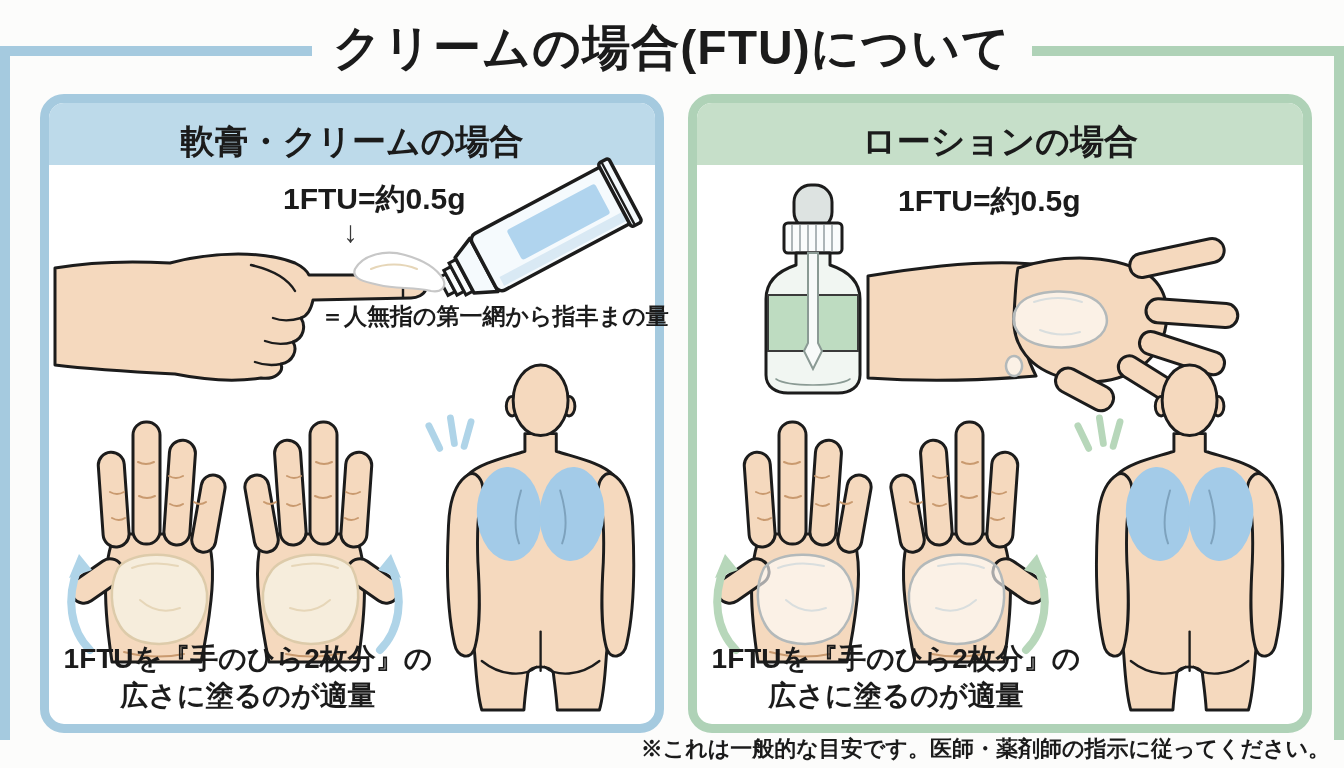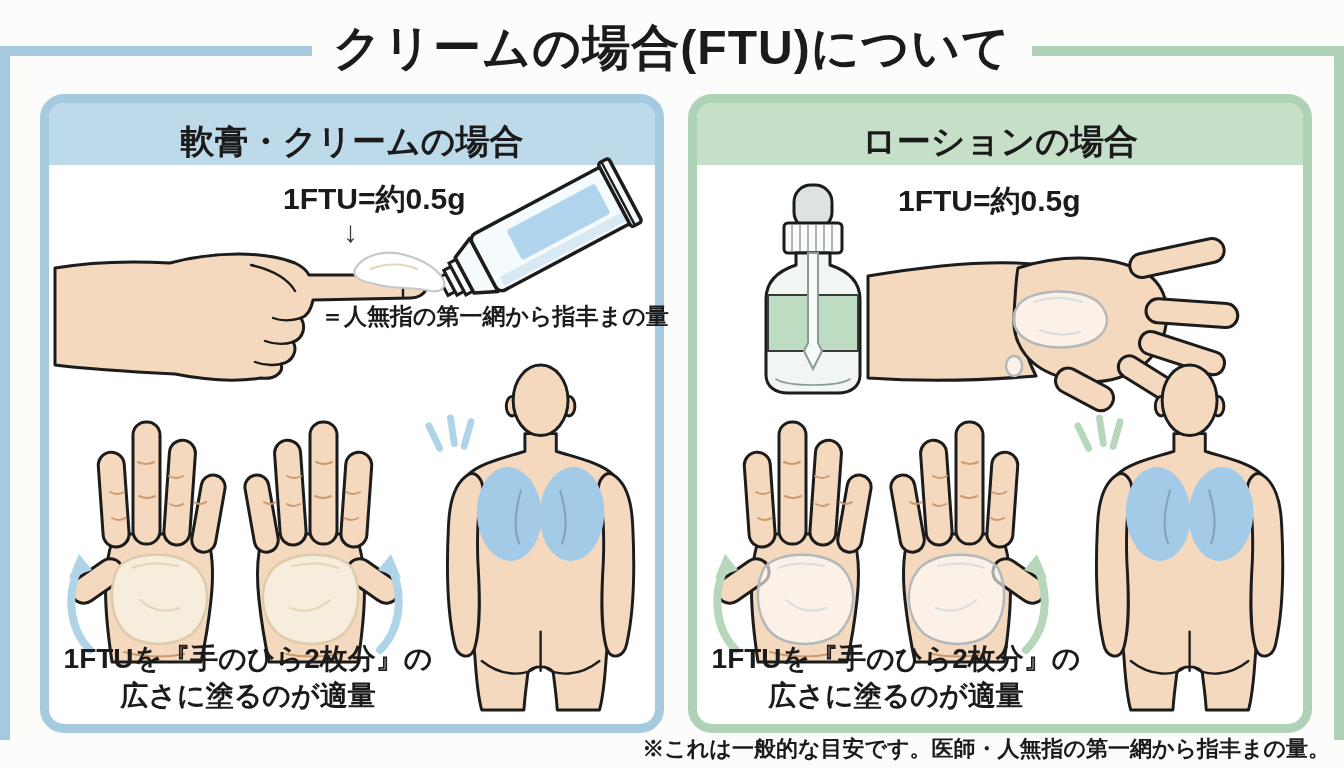--- a/index.html
+++ b/index.html
@@ -235,15 +235,15 @@
       <path class="linework" d="M60,306 C80,322 104,322 116,312"></path>
       <path class="linework" d="M124,312 C136,322 160,322 180,306"></path>
     </svg>
 
     <div class="usage" style="left:8px;top:538px">
       <div>1FTUを『手のひら2枚分』の</div>
       <div>広さに塗るのが適量</div>
     </div>
   </section>
 
-  <div class="footer-note">※これは一般的な目安です。医師・人無指の第一網から指丰まの量。</div>
+  <div class="footer-note">※これは一般的な目安です。医師・薬剤師の指示に従ってください。</div>
 
 </div>
 
 </body></html>

